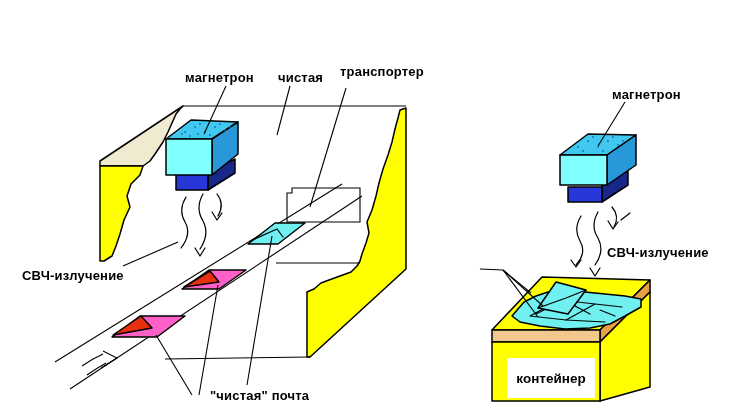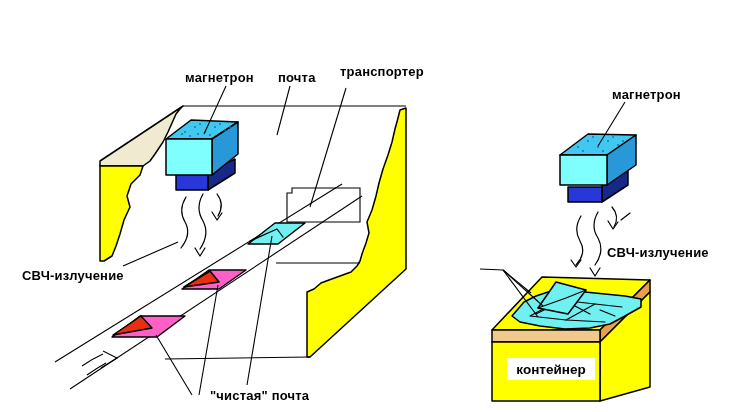--- a/index.html
+++ b/index.html
@@ -163,22 +163,22 @@
       <path class="ln" d="M503,226 L531,249"></path>
       <path class="ln" d="M503,226 L543,262"></path>
       <path class="ln" d="M503,226 L538,273"></path>
     </g>
 
     <path class="ln" d="M625,58 L598,102"></path>
   </g>
 </svg>
 
 <div class="lbl" style="left:185px;top:26px;">магнетрон</div>
-<div class="lbl" style="left:278px;top:26px;">почта</div>
+<div class="lbl" style="left:278px;top:26px;">чистая</div>
 <div class="lbl" style="left:340px;top:20px;">транспортер</div>
 <div class="lbl" style="left:22px;top:224px;">СВЧ-излучение</div>
 <div class="lbl" style="left:210px;top:344px;">"чистая" почта</div>
 
 <div class="lbl" style="left:612px;top:43px;">магнетрон</div>
 <div class="lbl" style="left:607px;top:201px;">СВЧ-излучение</div>
-<div class="lbl-box" style="left:507px;top:314px;width:88px;height:22px;">контейнер</div>
+<div class="lbl-box" style="left:507px;top:314px;width:88px;height:40px;">контейнер</div>
 
 </div>
 
 </body></html>

